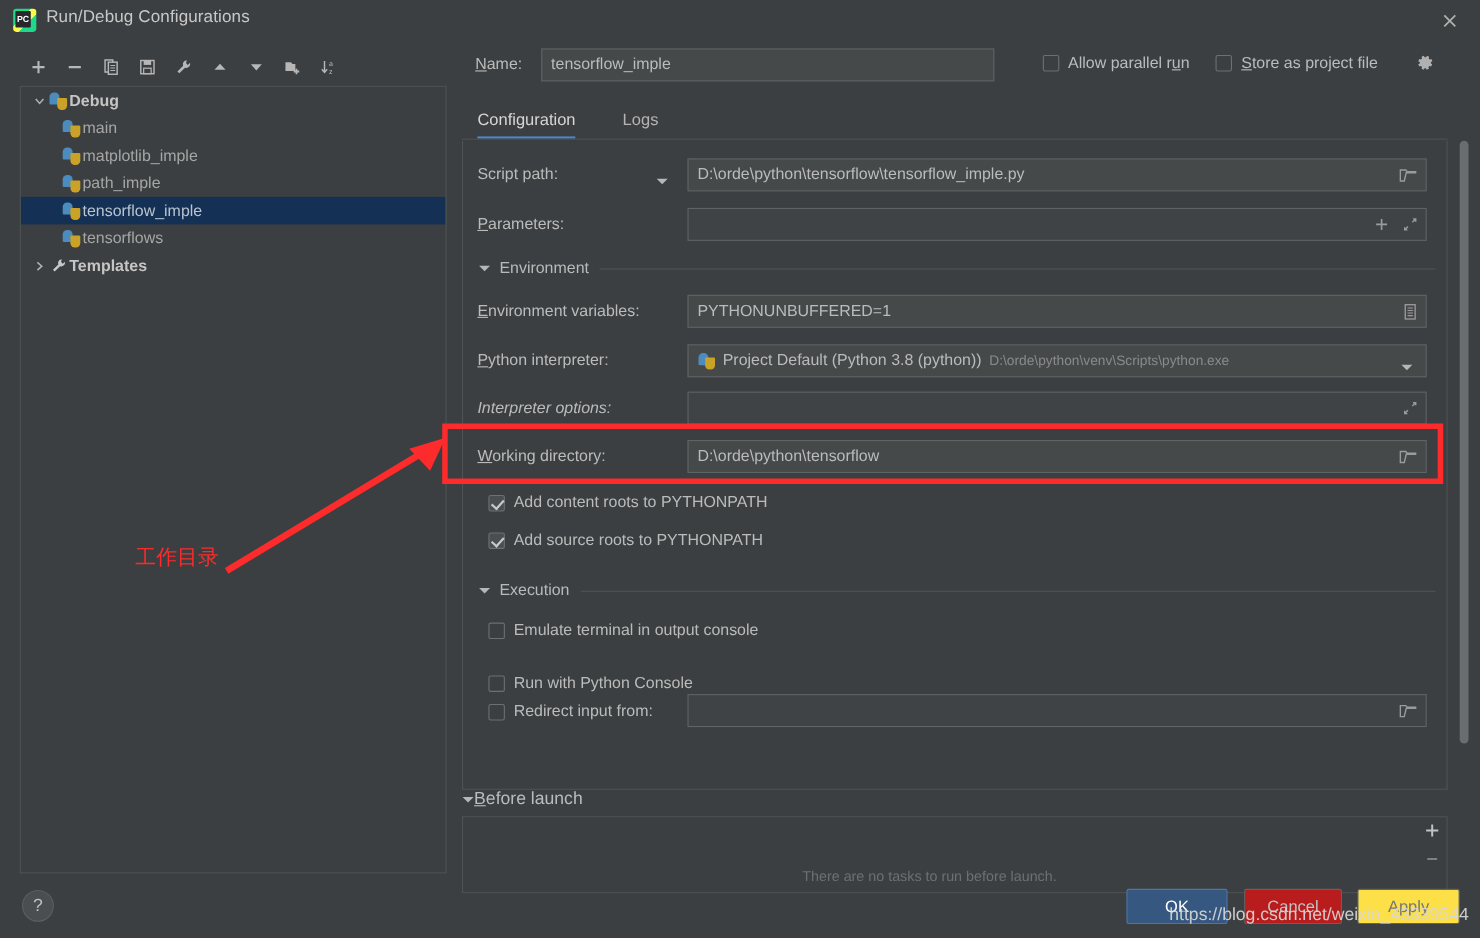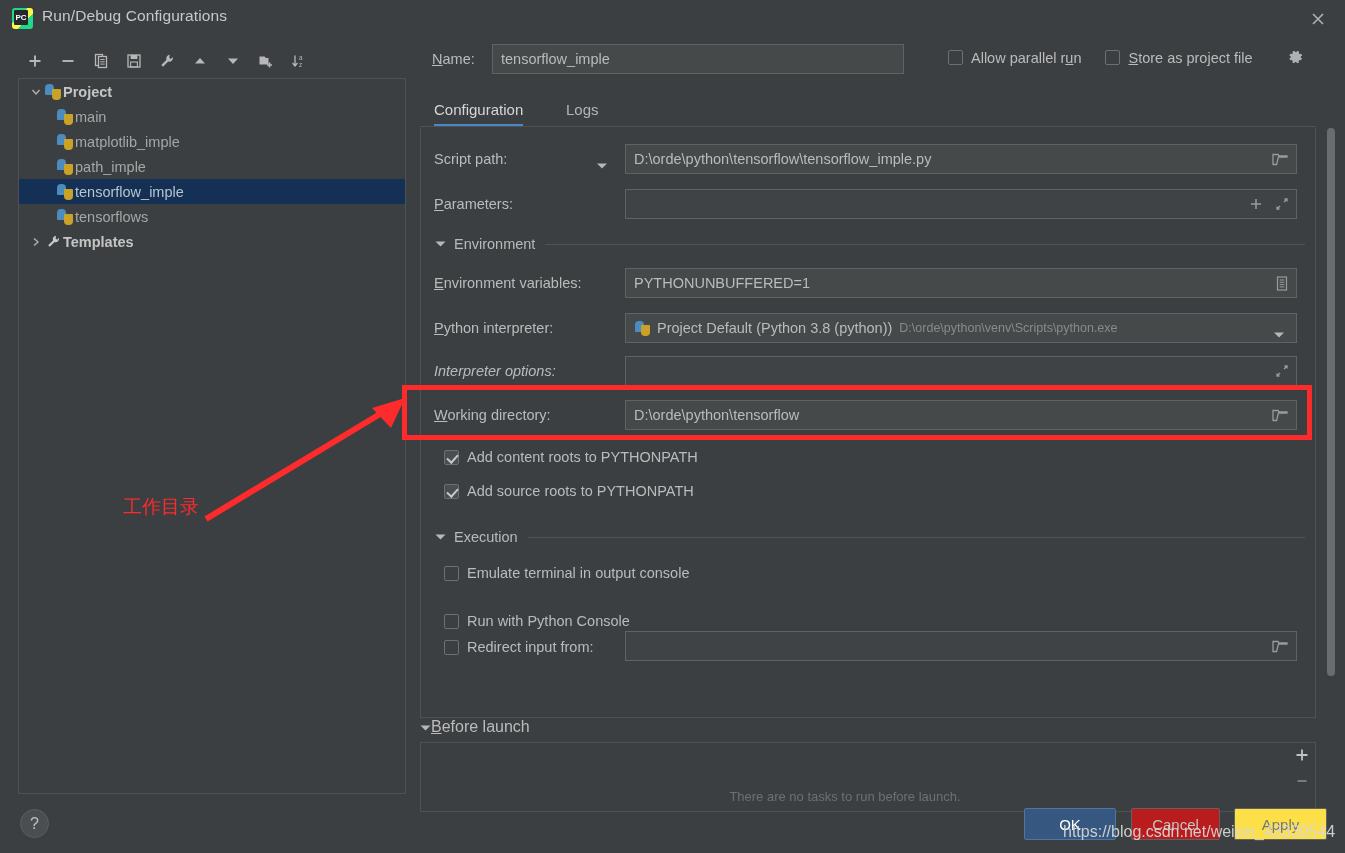--- a/index.html
+++ b/index.html
@@ -325,21 +325,21 @@
     <div class="tree-row group" style="top: 0px; position: absolute; left: 0px; right: 0px;">
       <span class="arrow">
         <svg width="12" height="12" viewBox="0 0 12 12">
             <path d="M2.5 4 L6 8 L9.5 4" stroke="#b0b0b0" stroke-width="1.4" fill="none"></path>
           </svg>
       </span>
       <span class="py-icon">
           <span class="b"></span>
           <span class="y"></span>
         </span>
-      <span class="label">Project</span>
+      <span class="label">Debug</span>
     </div>
 
     <div class="tree-row child" style="position: absolute; top: 25px; left: 0px; right: 0px;">
       <span class="indent"></span>
       <span class="py-icon">
           <span class="b"></span>
           <span class="y"></span>
         </span>
       <span class="label">main</span>
     </div>

